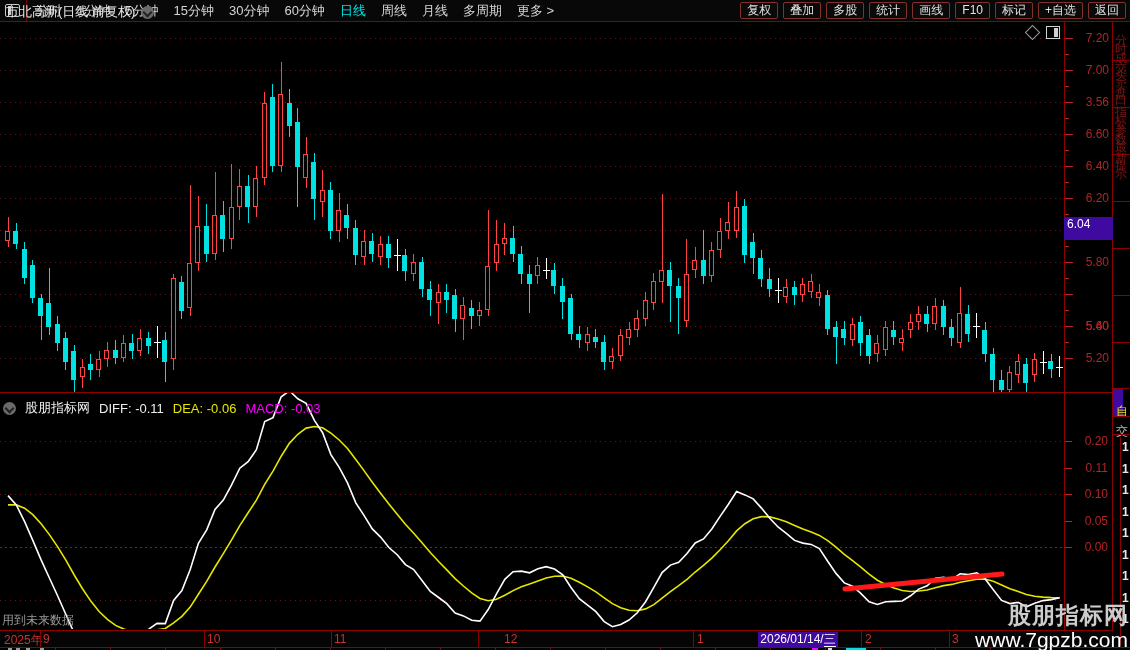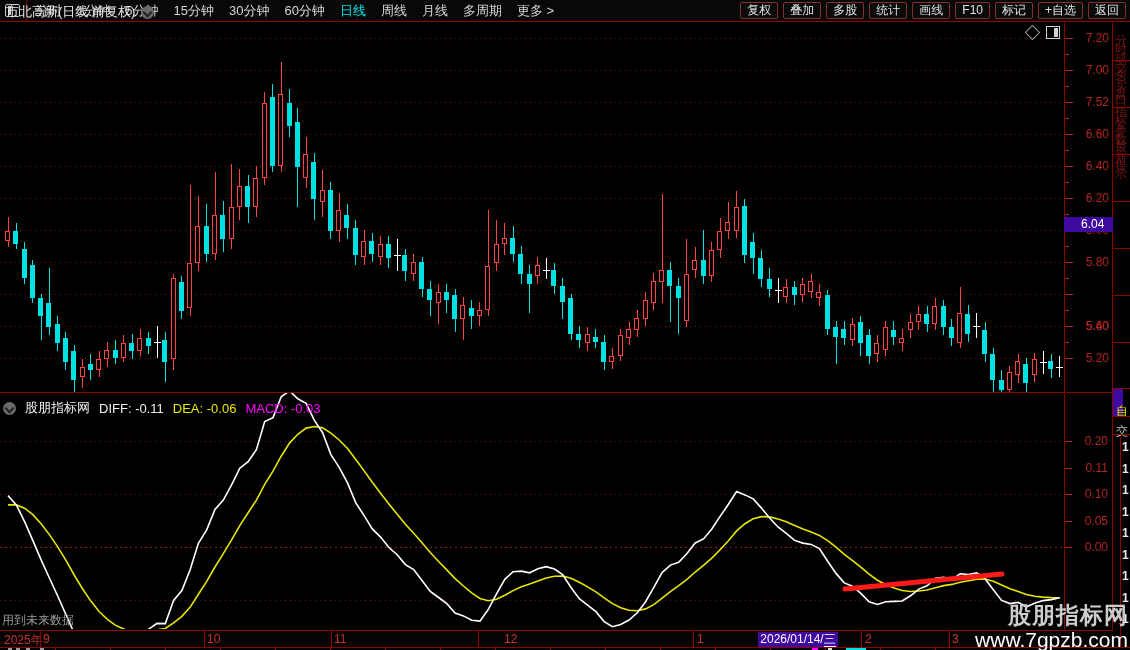--- a/index.html
+++ b/index.html
@@ -27,21 +27,21 @@
   .gridline{position:absolute;left:0;width:1064px;height:1px;background-image:repeating-linear-gradient(to right,#6e1313 0 1px,transparent 1px 5px);}
   .gridline.zero{background-image:repeating-linear-gradient(to right,#a01616 0 2px,transparent 2px 5px);}
   .wick{position:absolute;width:1px;}
   .body-up{position:absolute;width:5px;border:1px solid #ff4343;background:#000;box-sizing:border-box;}
   .body-down{position:absolute;width:5px;background:#00e2e2;}
   .doji-dash{position:absolute;width:7px;height:1px;background:#fff;}
   
   #price-axis{position:absolute;left:1065px;top:22px;width:47px;height:608px;background:#000;}
   .axis-label{position:absolute;right:3px;font-size:12px;color:#b32424;}
   .tick{position:absolute;left:0;height:1px;background:#b32424;}
-  #price-marker{position:absolute;left:1064px;width:49px;height:15px;background:#3f0aa0;color:#fff;font-size:12px;line-height:15px;padding-left:17px;z-index:8;box-sizing:border-box;}
+  #price-marker{position:absolute;left:1064px;width:49px;height:23px;background:#3f0aa0;color:#fff;font-size:12px;line-height:15px;padding-left:3px;z-index:8;box-sizing:border-box;}
   .vline{position:absolute;width:1px;background:#8c0000;}
   .hline{position:absolute;height:1px;background:#8c0000;}
   
   #ind-pane{position:absolute;left:0;top:393px;width:1064px;height:236px;overflow:hidden;background:#000;}
   #ind-header{position:absolute;left:3px;top:399px;font-size:13px;z-index:9;display:flex;gap:9px;align-items:center;white-space:nowrap;}
   #ind-header .w{color:#eeeeee;} #ind-header .y{color:#e6e600;} #ind-header .m{color:#ff00ff;}
   #ind-svg{position:absolute;left:0;top:393px;z-index:5;}
   
   #date-axis{position:absolute;left:0;top:630px;width:1130px;height:16px;background:#050505;border-top:1px solid #8c0000;border-bottom:1px solid #8c0000;box-sizing:content-box;}
   #date-axis .dlabel{position:absolute;top:1px;font-size:12px;color:#c83232;}
@@ -381,21 +381,21 @@
     <div id="pane-icon"></div>
   </div>
 
   <div id="price-axis">
       <div class="axis-label" style="top: 9px;">7.20</div>
       <div class="tick" style="top: 16px; width: 8px;"></div>
       <div class="tick" style="top: 32px; width: 4px;"></div>
       <div class="axis-label" style="top: 41px;">7.00</div>
       <div class="tick" style="top: 48px; width: 8px;"></div>
       <div class="tick" style="top: 64px; width: 4px;"></div>
-      <div class="axis-label" style="top: 73px;">7.52</div>
+      <div class="axis-label" style="top: 73px;">3.56</div>
       <div class="tick" style="top: 80px; width: 8px;"></div>
       <div class="tick" style="top: 96px; width: 4px;"></div>
       <div class="axis-label" style="top: 105px;">6.60</div>
       <div class="tick" style="top: 112px; width: 8px;"></div>
       <div class="tick" style="top: 128px; width: 4px;"></div>
       <div class="axis-label" style="top: 137px;">6.40</div>
       <div class="tick" style="top: 144px; width: 8px;"></div>
       <div class="tick" style="top: 160px; width: 4px;"></div>
       <div class="axis-label" style="top: 169px;">6.20</div>
       <div class="tick" style="top: 176px; width: 8px;"></div>

